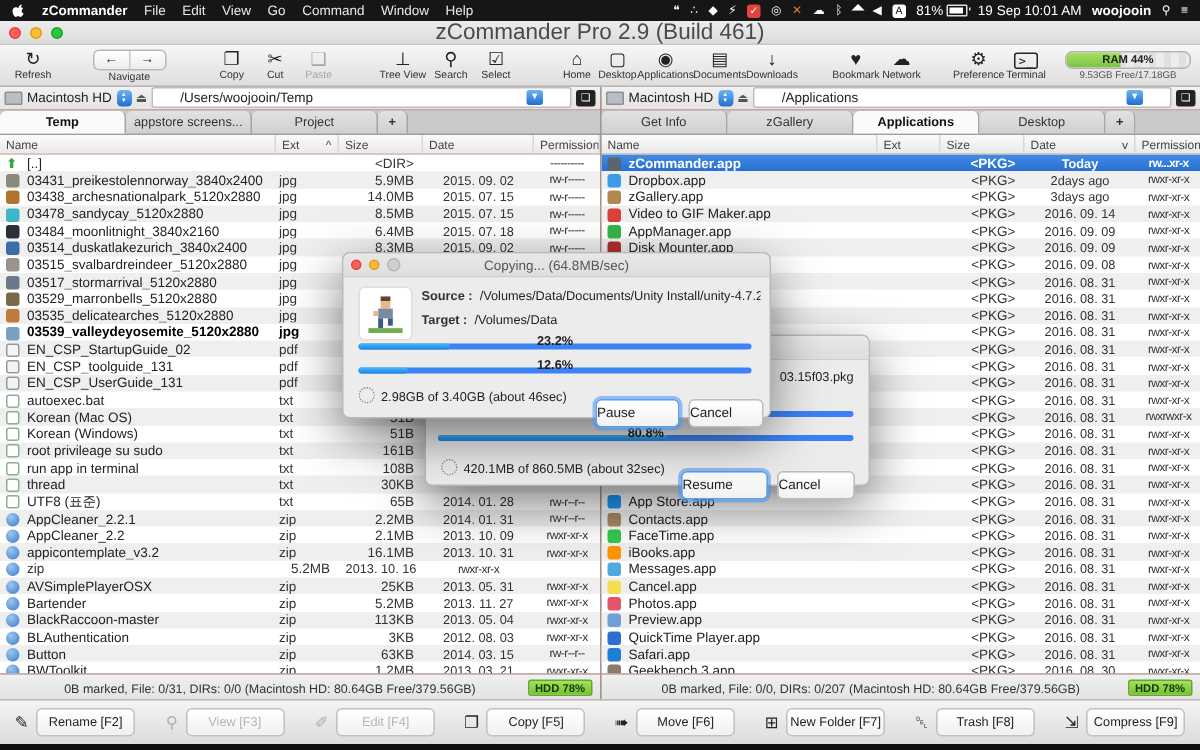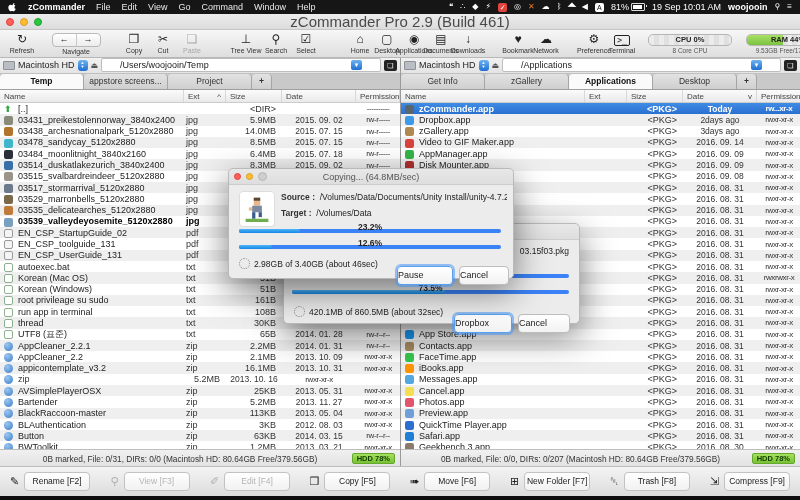--- a/index.html
+++ b/index.html
@@ -239,27 +239,20 @@
         <span class="tlb">Network</span>
       </span>
       <span class="titem" style="margin-left: 24px;">
         <span class="tg">⚙</span>
         <span class="tlb">Preference</span>
       </span>
       <span class="titem" style="margin-left: 4px;">
         <span class="tg"><span class="term">&gt;_</span></span>
         <span class="tlb">Terminal</span>
       </span>
-      <span class="gauge">
-      <span class="gbar">
-          <span class="gfill" id="cpu-fill" style="width: 0%;"></span>
-          <b>CPU 0%</b>
-        </span>
-      <span class="gsub">8 Core CPU</span>
-    </span>
     <span class="gauge">
       <span class="gbar">
           <span class="gfill" id="ram-fill" style="width: 44%;"></span>
           <b>RAM 44%</b>
         </span>
       <span class="gsub">9.53GB Free/17.18GB</span>
     </span>
 
   </div>
 
@@ -863,24 +856,24 @@
       <span class="tl y"></span>
       <span class="tl gray"></span>
     </div>
     <span class="dfrag">03.15f03.pkg</span>
     <div class="pbar" id="d2b0" style="left:8px;right:10px;top:50px">
         <span class="pfill" style="width: 45%;"></span>
         <span class="plabel">45%</span>
       </div>
     <div class="pbar" id="d2b1" style="left:8px;right:10px;top:66px">
         <span class="pfill" style="width: 55.1%;"></span>
-        <span class="plabel">73.5%</span>
+        <span class="plabel">80.8%</span>
       </div>
     <span class="dstatus" style="left:10px;top:82px"><span class="spin"></span><span>420.1MB of 860.5MB (about 32sec)</span></span>
-    <span class="dbtn primary" style="left:170px;top:79px;width:56px">Dropbox</span>
+    <span class="dbtn primary" style="left:170px;top:79px;width:56px">Resume</span>
     <span class="dbtn" style="left:234px;top:79px;width:50px">Cancel</span>
   </div>
 
   <div class="dlg" id="dlg1">
     <div class="dtitle">
       <span class="tl r"></span>
       <span class="tl y"></span>
       <span class="tl gray"></span>
       <span class="dtt">Copying... (64.8MB/sec)</span>
     </div>

